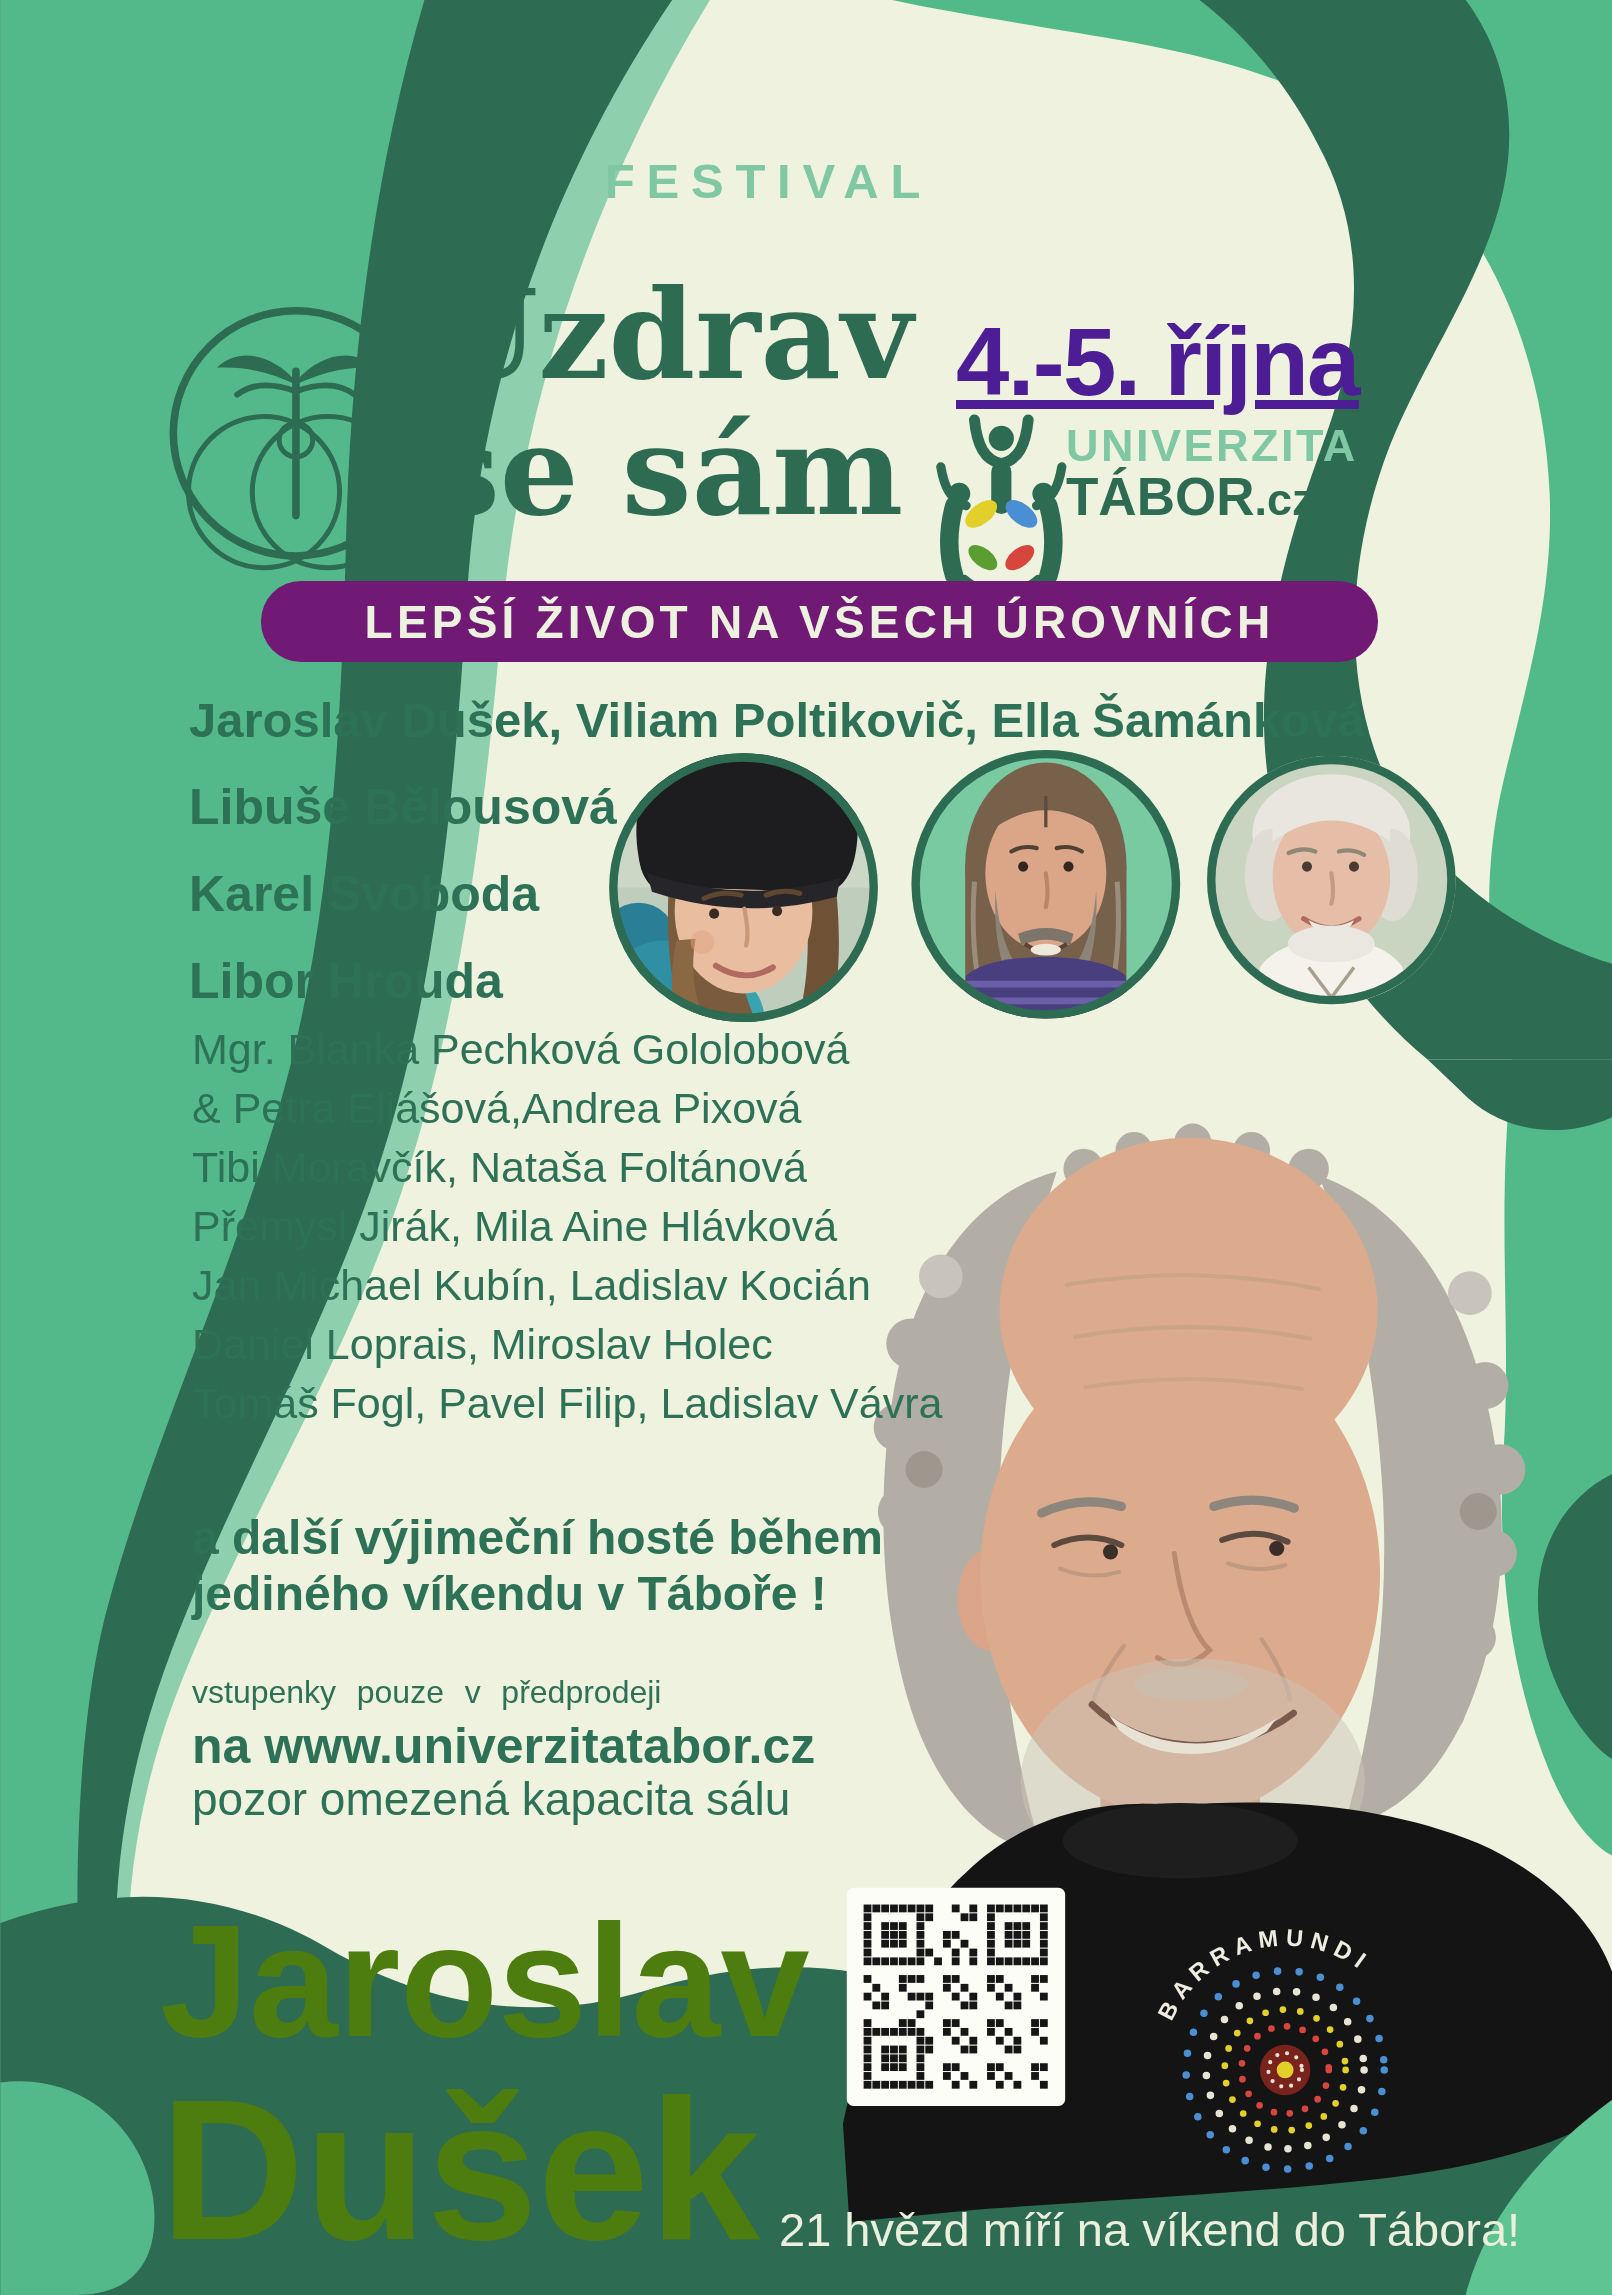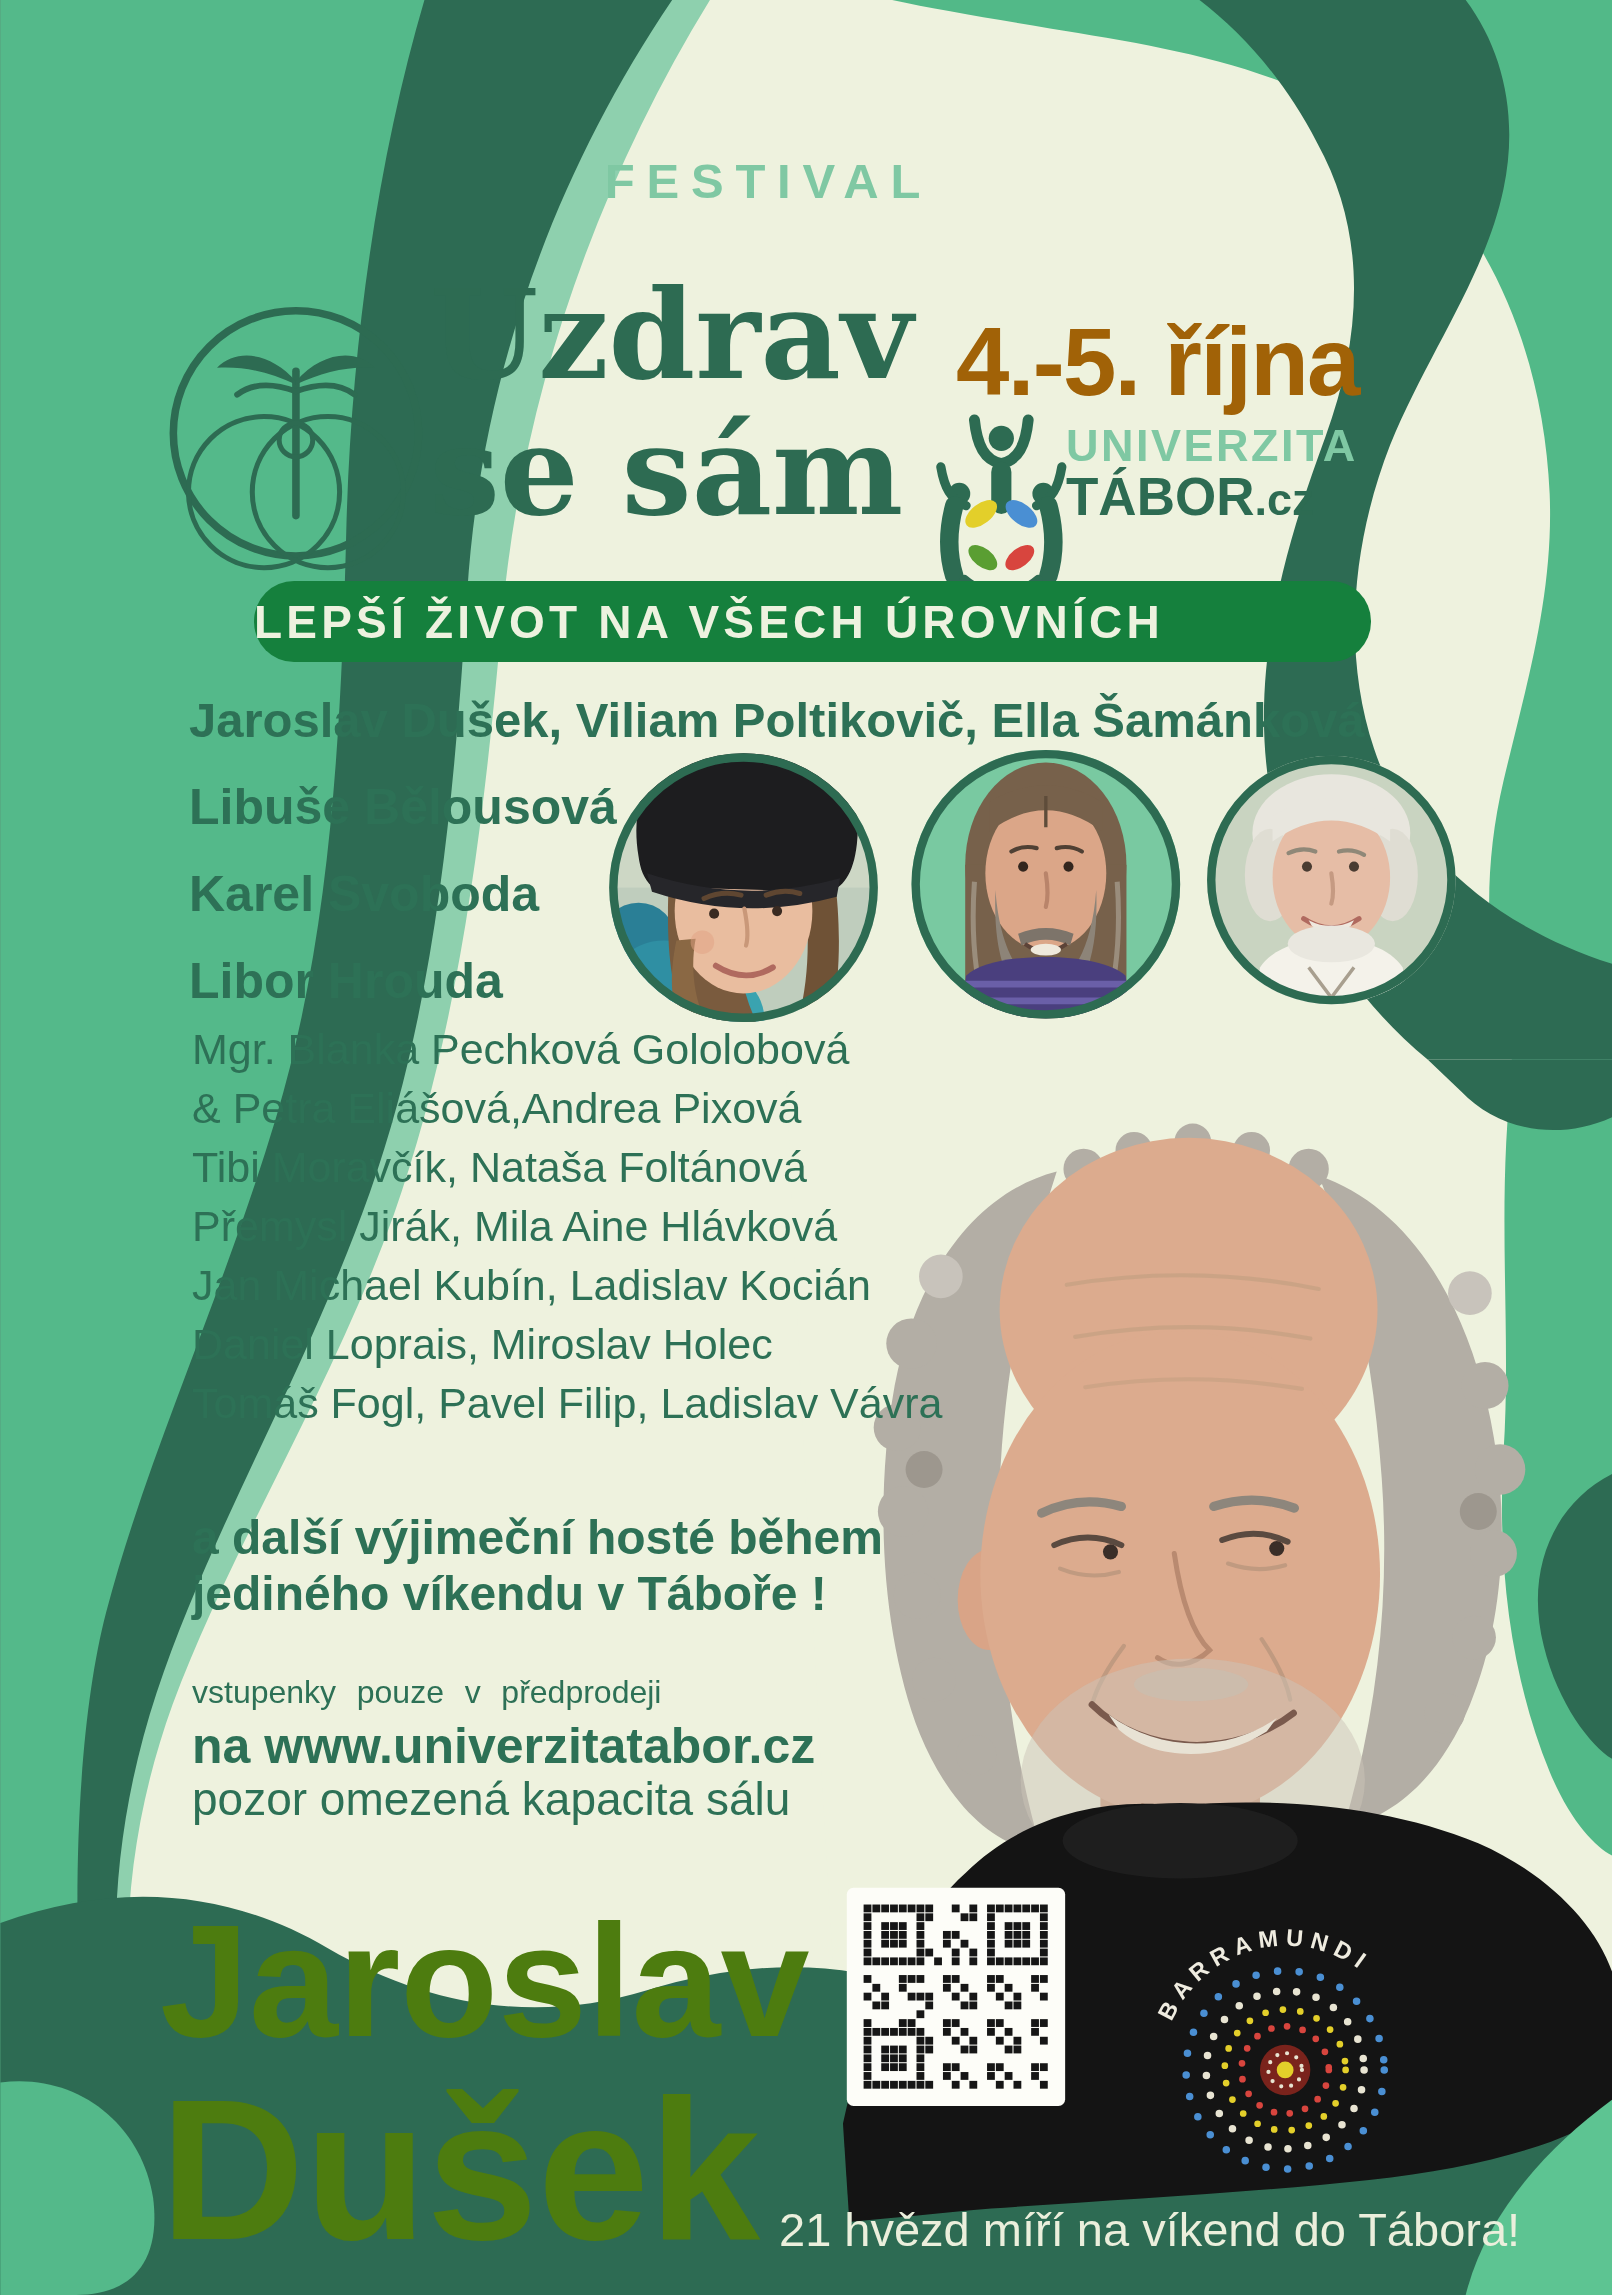--- a/index.html
+++ b/index.html
@@ -1,27 +1,27 @@
 <!DOCTYPE html>
 <html style="font-size:13.4px"><head>
 <meta charset="utf-8">
 <style>
   html,body{margin:0;padding:0;background:#888;}
   .poster{position:relative;width:1613px;height:2295px;overflow:hidden;background:#eef2de;font-family:"Liberation Sans",sans-serif;}
   .bg{position:absolute;left:0;top:0;width:1613px;height:2295px;}
   .abs{position:absolute;}
   .festival{left:420px;top:153px;width:697px;text-align:center;font-size:49px;font-weight:bold;letter-spacing:11.8px;color:#7fc8a3;}
   .title{left:430px;top:267px;font-family:"DejaVu Serif",serif;font-weight:bold;font-size:124px;line-height:136px;color:#2d6b52;}
-  .date{left:956px;top:307px;font-size:96px;font-weight:bold;letter-spacing:-1.7px;color:#a16207;}
+  .date{left:956px;top:307px;font-size:96px;font-weight:bold;letter-spacing:-1.7px;color:#4c1d95;text-decoration:underline;}
   .org{left:947px;top:412px;width:504px;height:185px;}
   .org-name{position:absolute;left:119px;top:8.4px;font-size:45px;font-weight:bold;letter-spacing:2.5px;color:#7fc8a3;}
   .org-city-row{position:absolute;left:119px;top:54px;}
   .org-city{font-size:53px;font-weight:bold;color:#2d6b52;margin-top:34px;}
   .org-tld{font-size:45px;font-weight:bold;color:#2d6b52;}
-  .banner{left:254px;top:581px;width:1117px;height:81px;border-radius:40px;background:#15803d;display:flex;align-items:center;justify-content:flex-start;}
+  .banner{left:261px;top:581px;width:1117px;height:81px;border-radius:40px;background:#701a75;display:flex;align-items:center;justify-content:center;}
   .banner-text{font-size:46px;font-weight:bold;letter-spacing:4.2px;color:#edf2df;}
   .headliners{left:189px;top:677px;color:#2d7156;font-weight:bold;}
   .hl{line-height:87px;font-size:50px;}
   .hl-first{font-size:49px;}
   .guests{left:192px;top:1020px;color:#2d7156;}
   .gl{line-height:59px;font-size:43px;}
   .claim{left:192px;top:1510px;color:#2d7156;font-weight:bold;}
   .cl{line-height:56px;font-size:48px;}
   .tickets{left:192px;top:1666px;color:#2d7156;}
   .tk1{font-size:32px;line-height:53px;word-spacing:11.8px;}

